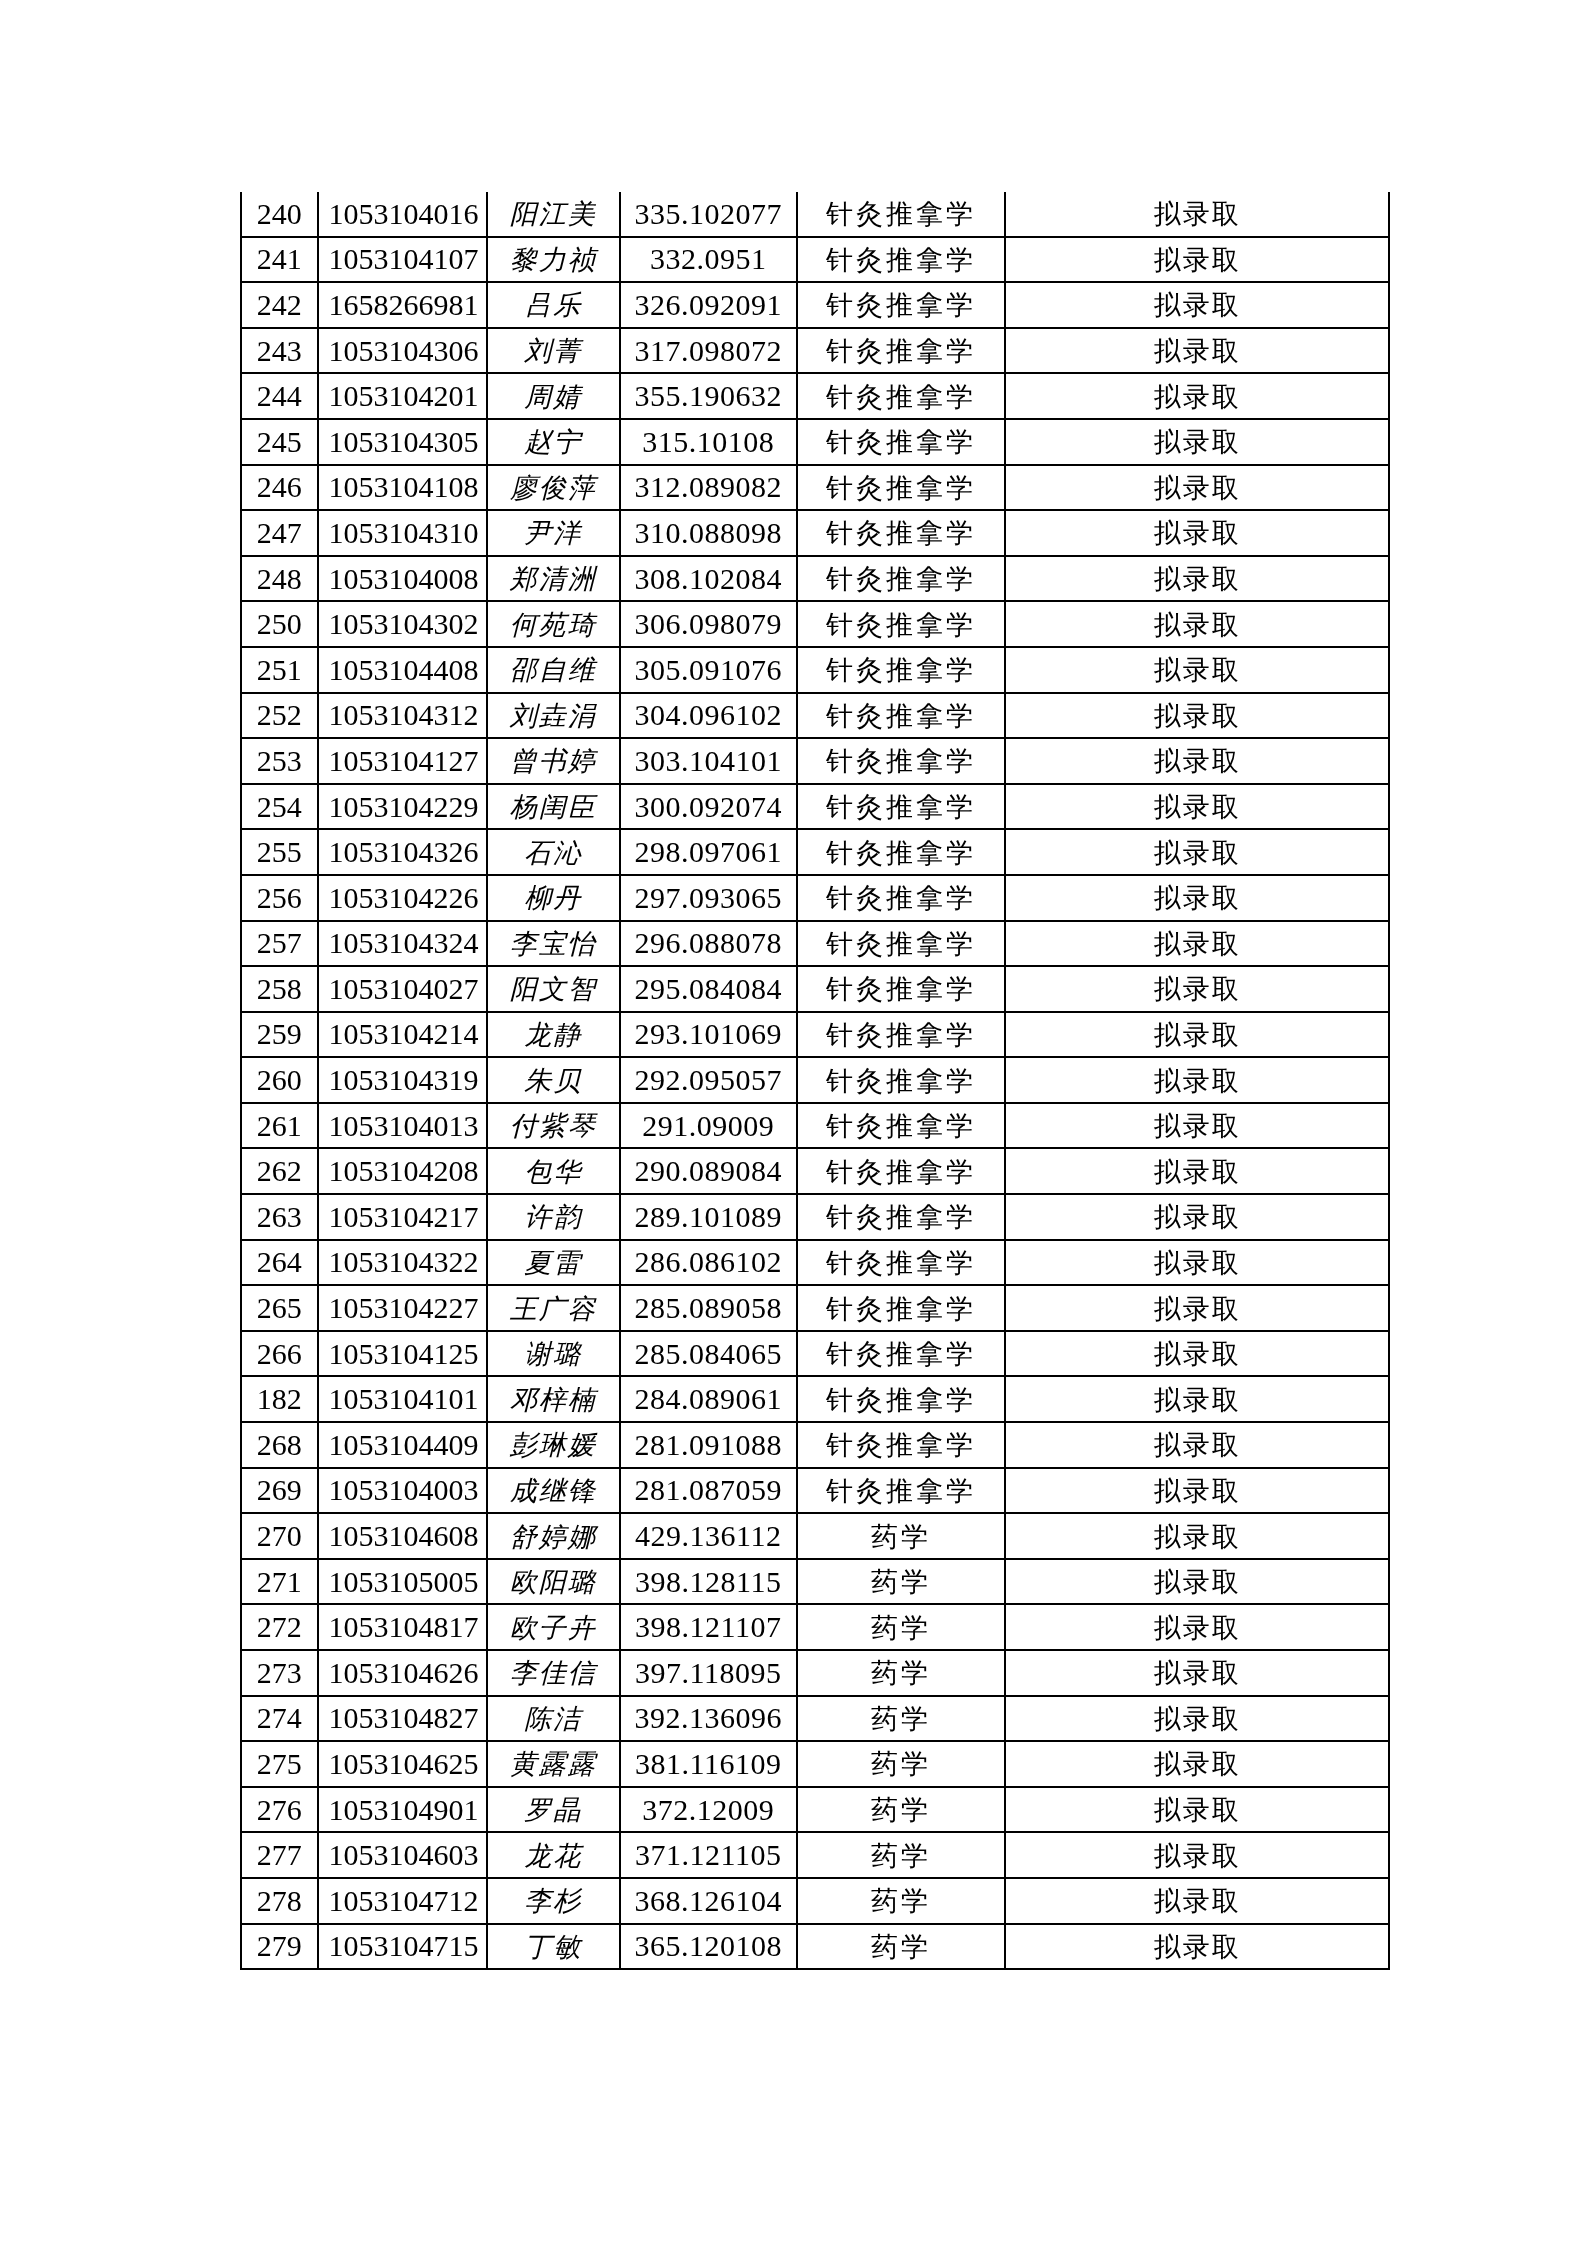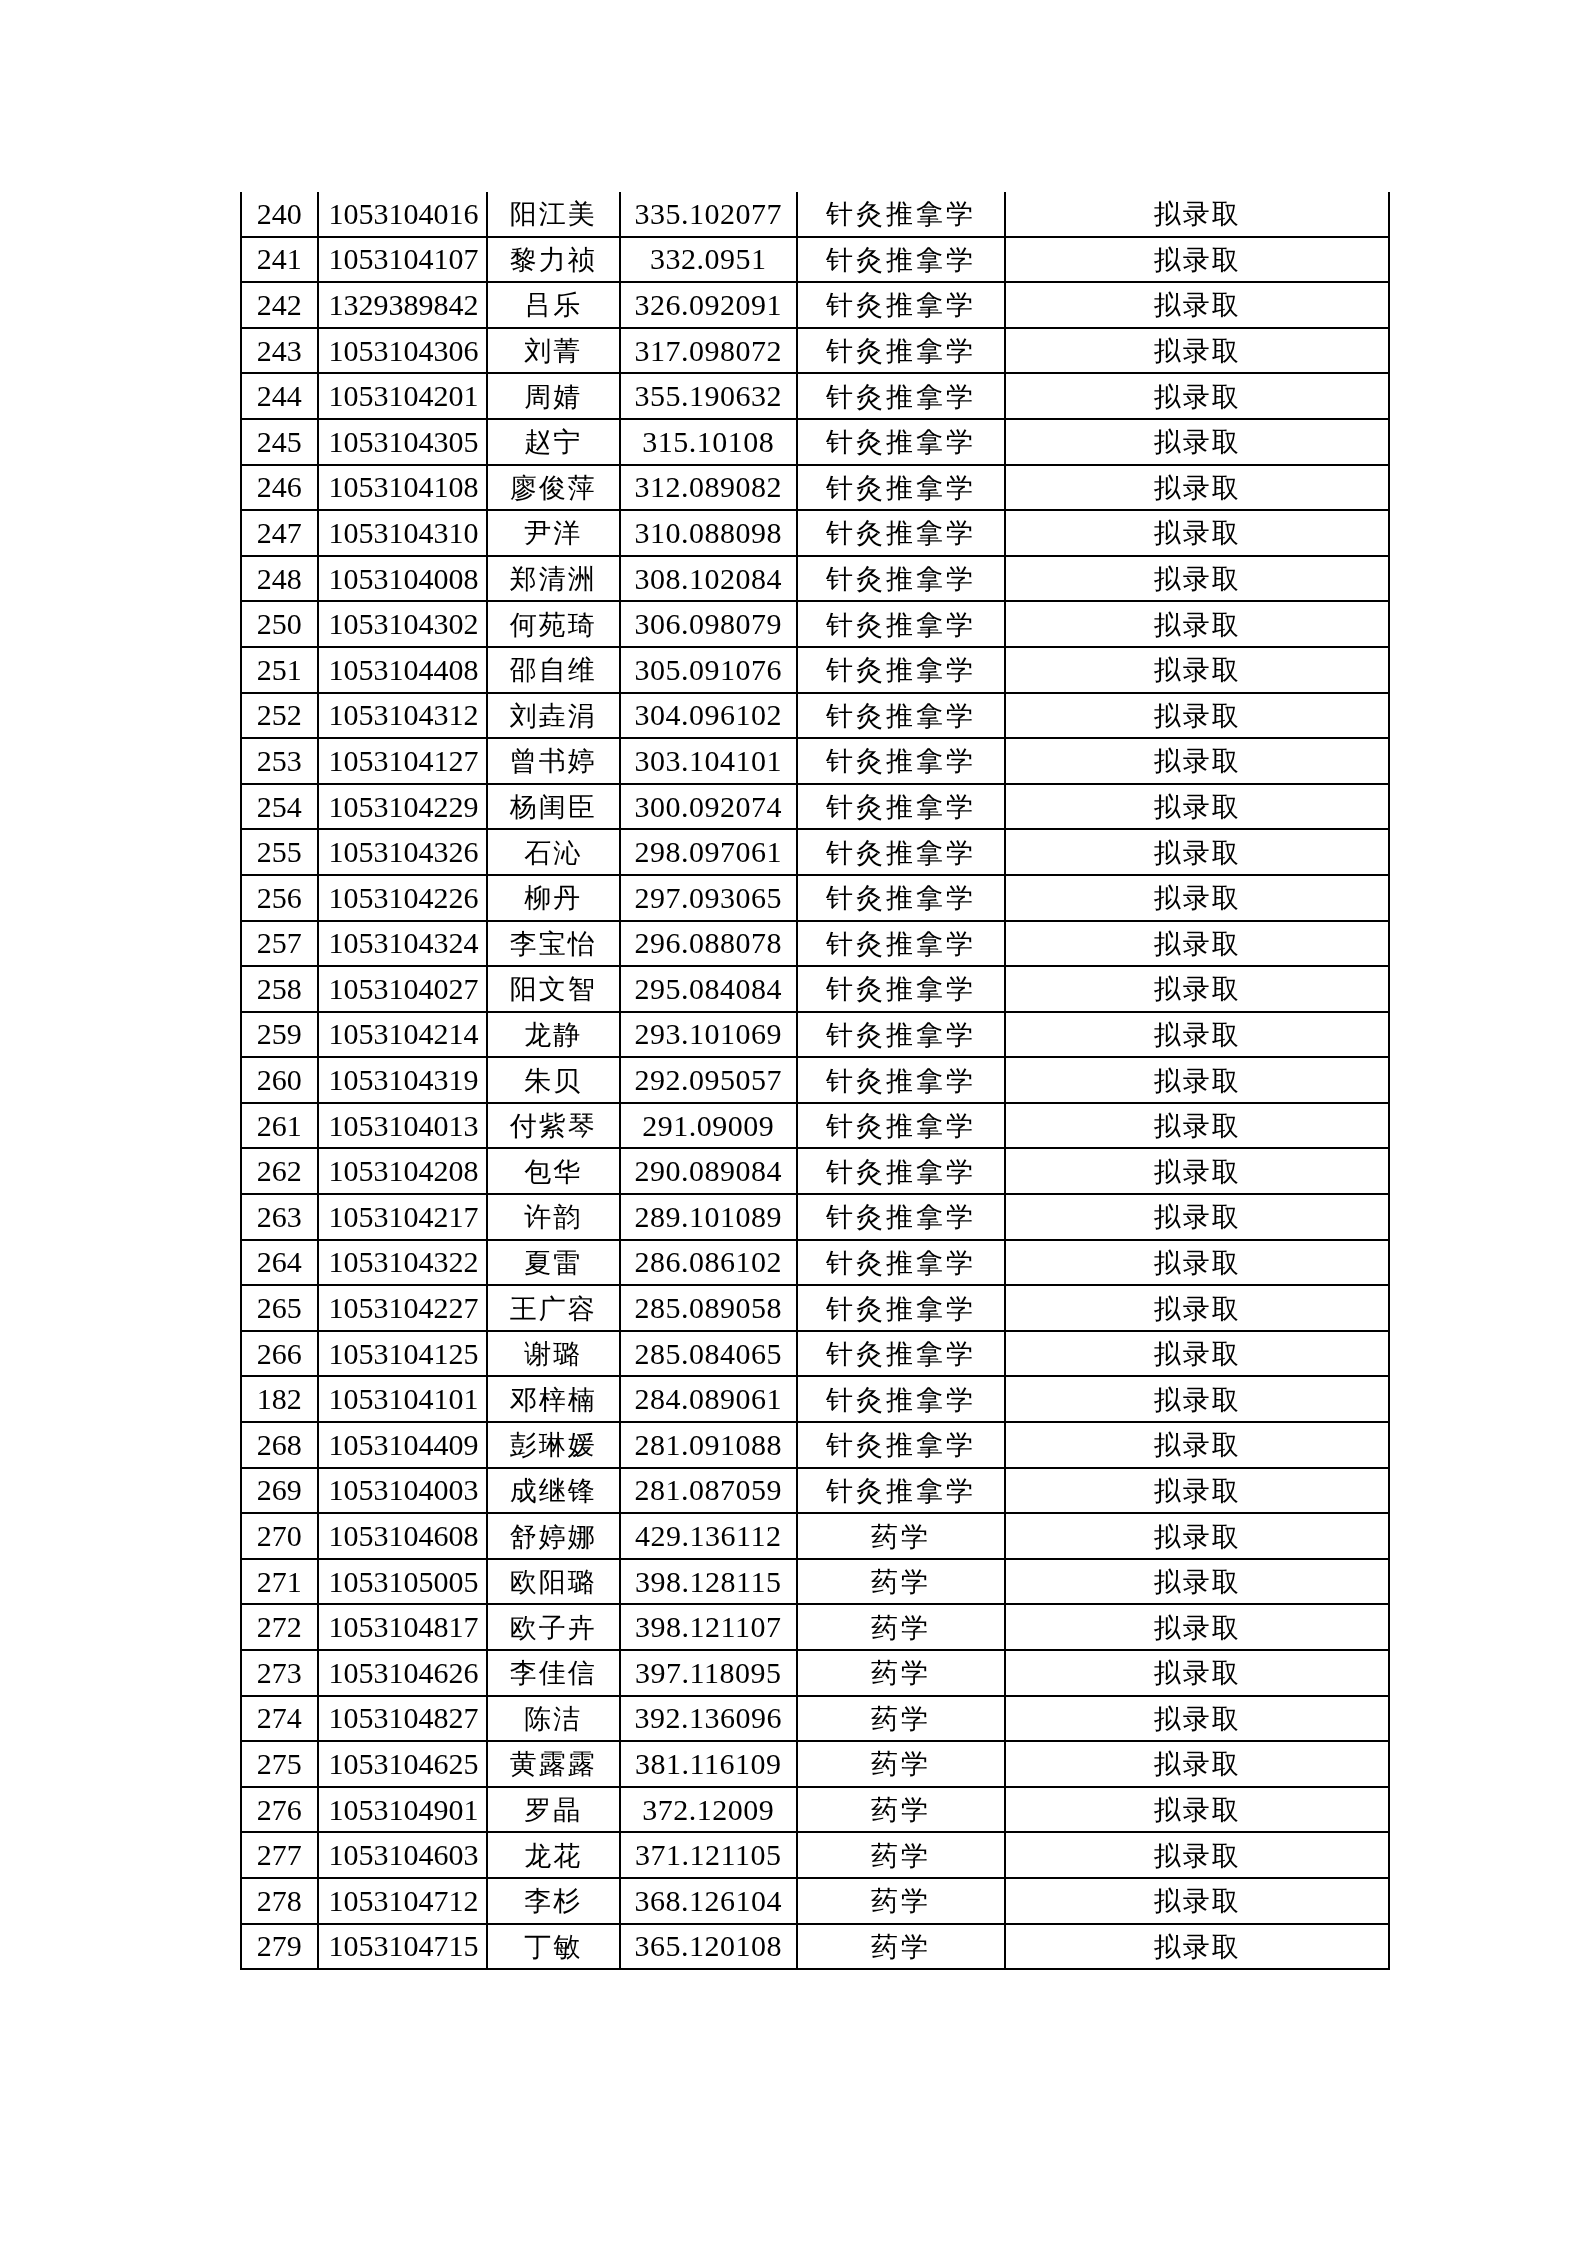--- a/index.html
+++ b/index.html
@@ -33,21 +33,21 @@
       font-size: 27px;
       line-height: 1;
       white-space: nowrap;
       overflow: hidden;
     }
     .page-table tr:first-child td {
       border-top: none;
     }
     .c-no { width: 76px; }
     .c-id { width: 168px; font-family: "Liberation Serif", "DejaVu Serif", serif !important; font-size: 30px !important; text-align: right; padding-left: 3px !important; }
-    .c-name { width: 132px; letter-spacing: 2px; }
+    .c-name { width: 132px; letter-spacing: 2px; font-style: italic; }
     .c-score { width: 176px; font-family: "Liberation Serif", "DejaVu Serif", serif !important; font-size: 30px !important; letter-spacing: 0.5px; }
     .c-major { width: 207px; letter-spacing: 3px; }
     .c-status { width: 381px; letter-spacing: 2px; margin-left: 12px; }
     .page-table td.c-no { font-family: "Liberation Serif", "DejaVu Serif", serif; font-size: 30px; }
   </style>
 </head>
 <body>
 
 <table class="page-table">
   <colgroup>
@@ -70,21 +70,21 @@
       <tr>
         <td class="c-no">241</td>
         <td class="c-id">1053104107</td>
         <td class="c-name">黎力祯</td>
         <td class="c-score">332.0951</td>
         <td class="c-major">针灸推拿学</td>
         <td class="c-status">拟录取</td>
       </tr>
       <tr>
         <td class="c-no">242</td>
-        <td class="c-id">1329389842</td>
+        <td class="c-id">1658266981</td>
         <td class="c-name">吕乐</td>
         <td class="c-score">326.092091</td>
         <td class="c-major">针灸推拿学</td>
         <td class="c-status">拟录取</td>
       </tr>
       <tr>
         <td class="c-no">243</td>
         <td class="c-id">1053104306</td>
         <td class="c-name">刘菁</td>
         <td class="c-score">317.098072</td>

